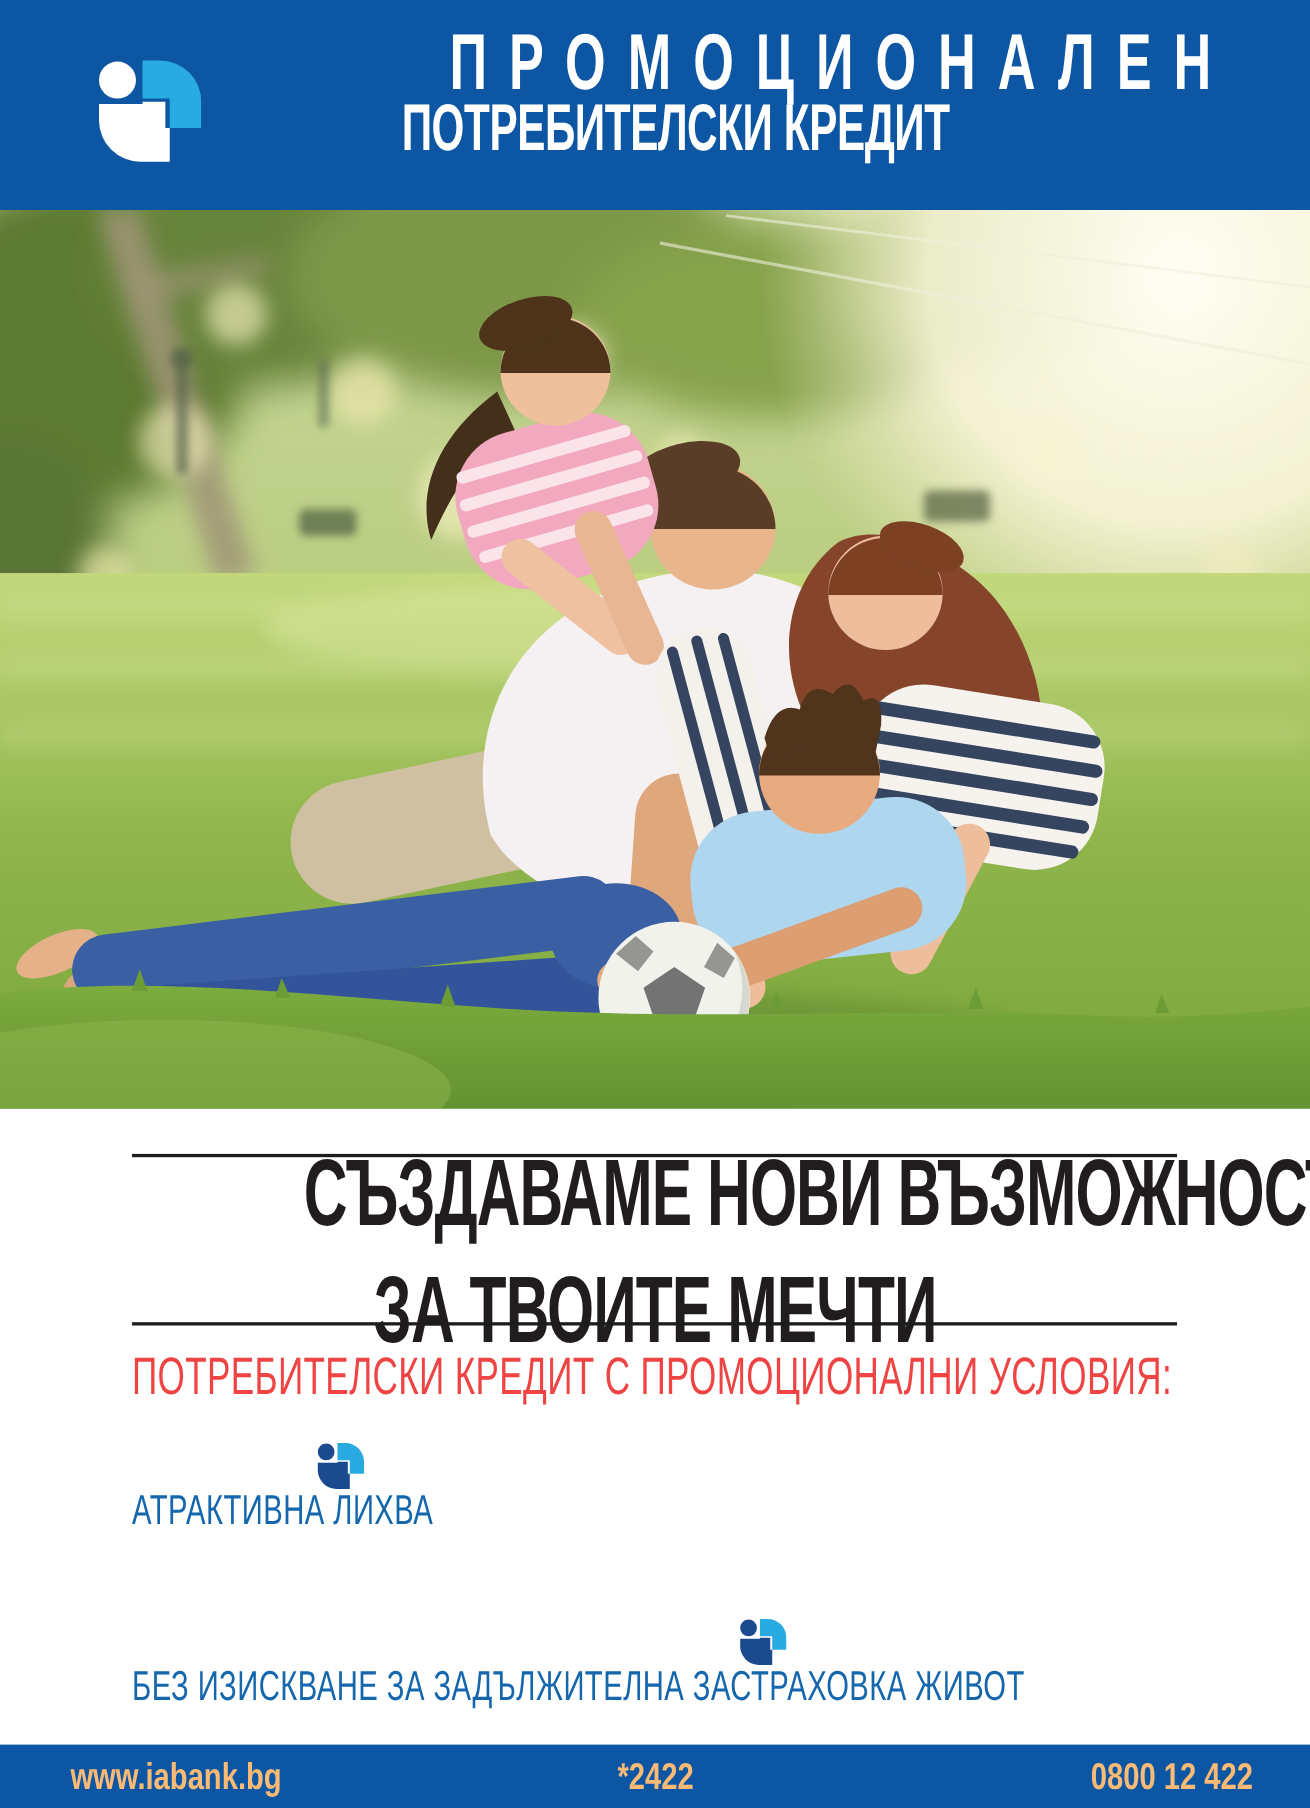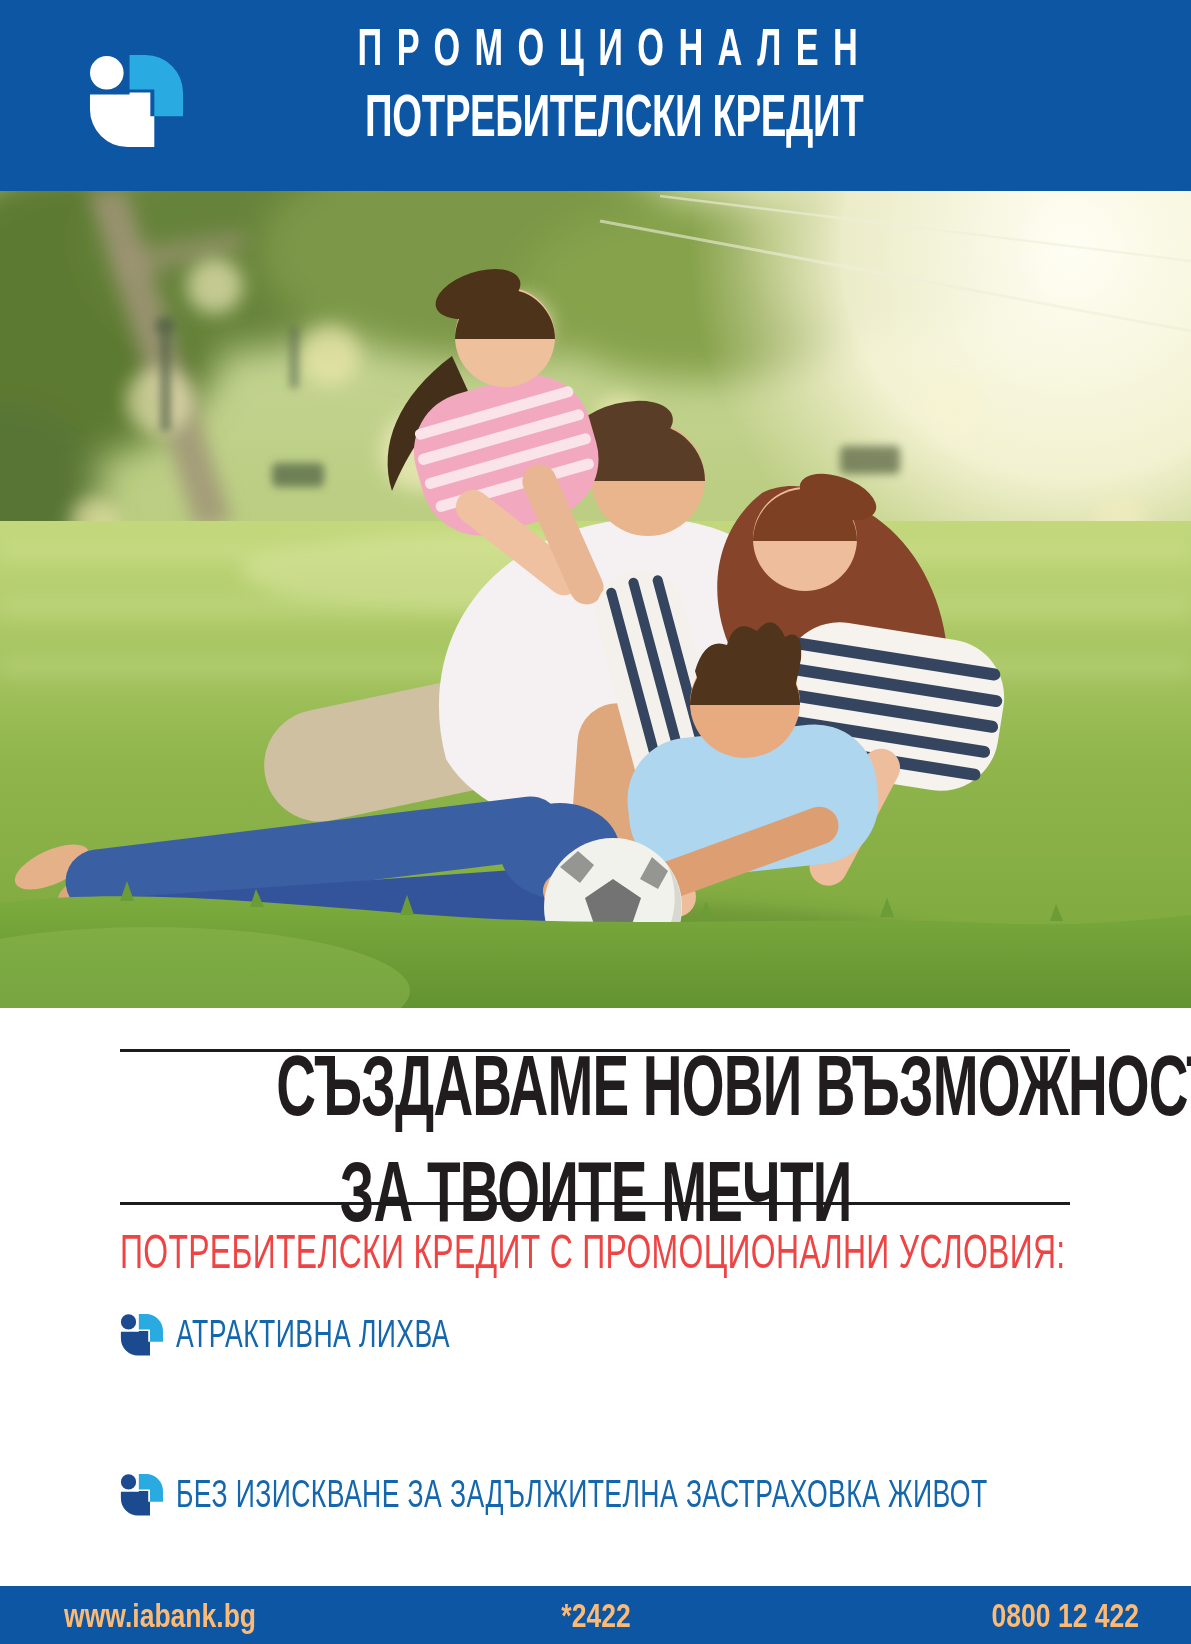--- a/index.html
+++ b/index.html
@@ -5,40 +5,40 @@
   html,body{margin:0;padding:0;background:#ffffff;}
   .poster{
     position:relative;width:1191px;height:1644px;overflow:hidden;background:#ffffff;
     font-family:"Liberation Sans","DejaVu Sans",sans-serif;
   }
   
   .topbar{position:absolute;left:0;top:0;width:1191px;height:191px;background:#0d56a4;}
   .brand-logo{position:absolute;left:88px;top:53px;width:95px;height:95px;}
   .head-title{position:absolute;left:225px;top:0;width:762px;height:191px;color:#ffffff;}
   .head-line{position:absolute;left:0;width:100%;text-align:center;white-space:nowrap;font-weight:bold;line-height:1;}
-  .head-line1{top:21px;font-size:52px;}
+  .head-line1{top:21px;font-size:72px;}
   .head-line1 span{display:inline-block;letter-spacing:.42em;transform:scaleX(.66);transform-origin:50% 50%;}
   .head-line2{top:86px;font-size:60px;}
   .head-line2 span{display:inline-block;letter-spacing:-0.01em;transform:scaleX(.64);transform-origin:50% 50%;}
   
   .photo-wrap{position:absolute;left:0;top:191px;width:1191px;height:817px;overflow:hidden;}
   .photo-wrap svg{display:block;width:100%;height:100%;}
   
   .rule{position:absolute;left:120px;width:950px;height:3px;background:#1c1c1c;}
   .rule-top{top:1049px;}
   .rule-bottom{top:1202px;}
   .big-headline{position:absolute;left:0;width:1191px;text-align:center;white-space:nowrap;
     color:#211d1e;font-weight:bold;font-size:86px;line-height:1;}
   .big-headline span{display:inline-block;transform:scaleX(.64);transform-origin:50% 50%;letter-spacing:-0.015em;}
   .hl1{top:1042px;}
   .hl2{top:1148px;text-decoration:underline;}
   .subhead{position:absolute;left:120px;top:1228px;width:1071px;white-space:nowrap;
     color:#ef4444;font-size:48px;font-weight:400;line-height:1;}
   .subhead span{display:inline-block;transform:scaleX(.665);transform-origin:left center;letter-spacing:.01em;}
-  .bullet-row{position:absolute;left:120px;height:46px;display:flex;align-items:center;}
+  .bullet-row{position:absolute;left:120px;height:46px;display:flex;align-items:center;flex-direction:column;}
   .bullet-row .bicon{width:43px;height:43px;flex:0 0 43px;margin-right:13px;}
   .bullet-row .blabel{white-space:nowrap;color:#1466ad;font-size:38px;font-weight:400;line-height:1;
     display:inline-block;transform:scaleX(.70);transform-origin:left center;letter-spacing:.015em;}
   .brow1{top:1311px;}
   .brow2{top:1394px;}
   .brow3{top:1471px;}
   
   .footbar{position:absolute;left:0;top:1586px;width:1191px;height:58px;background:#0d56a4;color:#fdba74;}
   .foot-item{position:absolute;top:0;height:58px;line-height:58px;font-size:34px;font-weight:bold;white-space:nowrap;}
   .foot-left{left:64px;transform:scaleX(.78);transform-origin:left center;}

